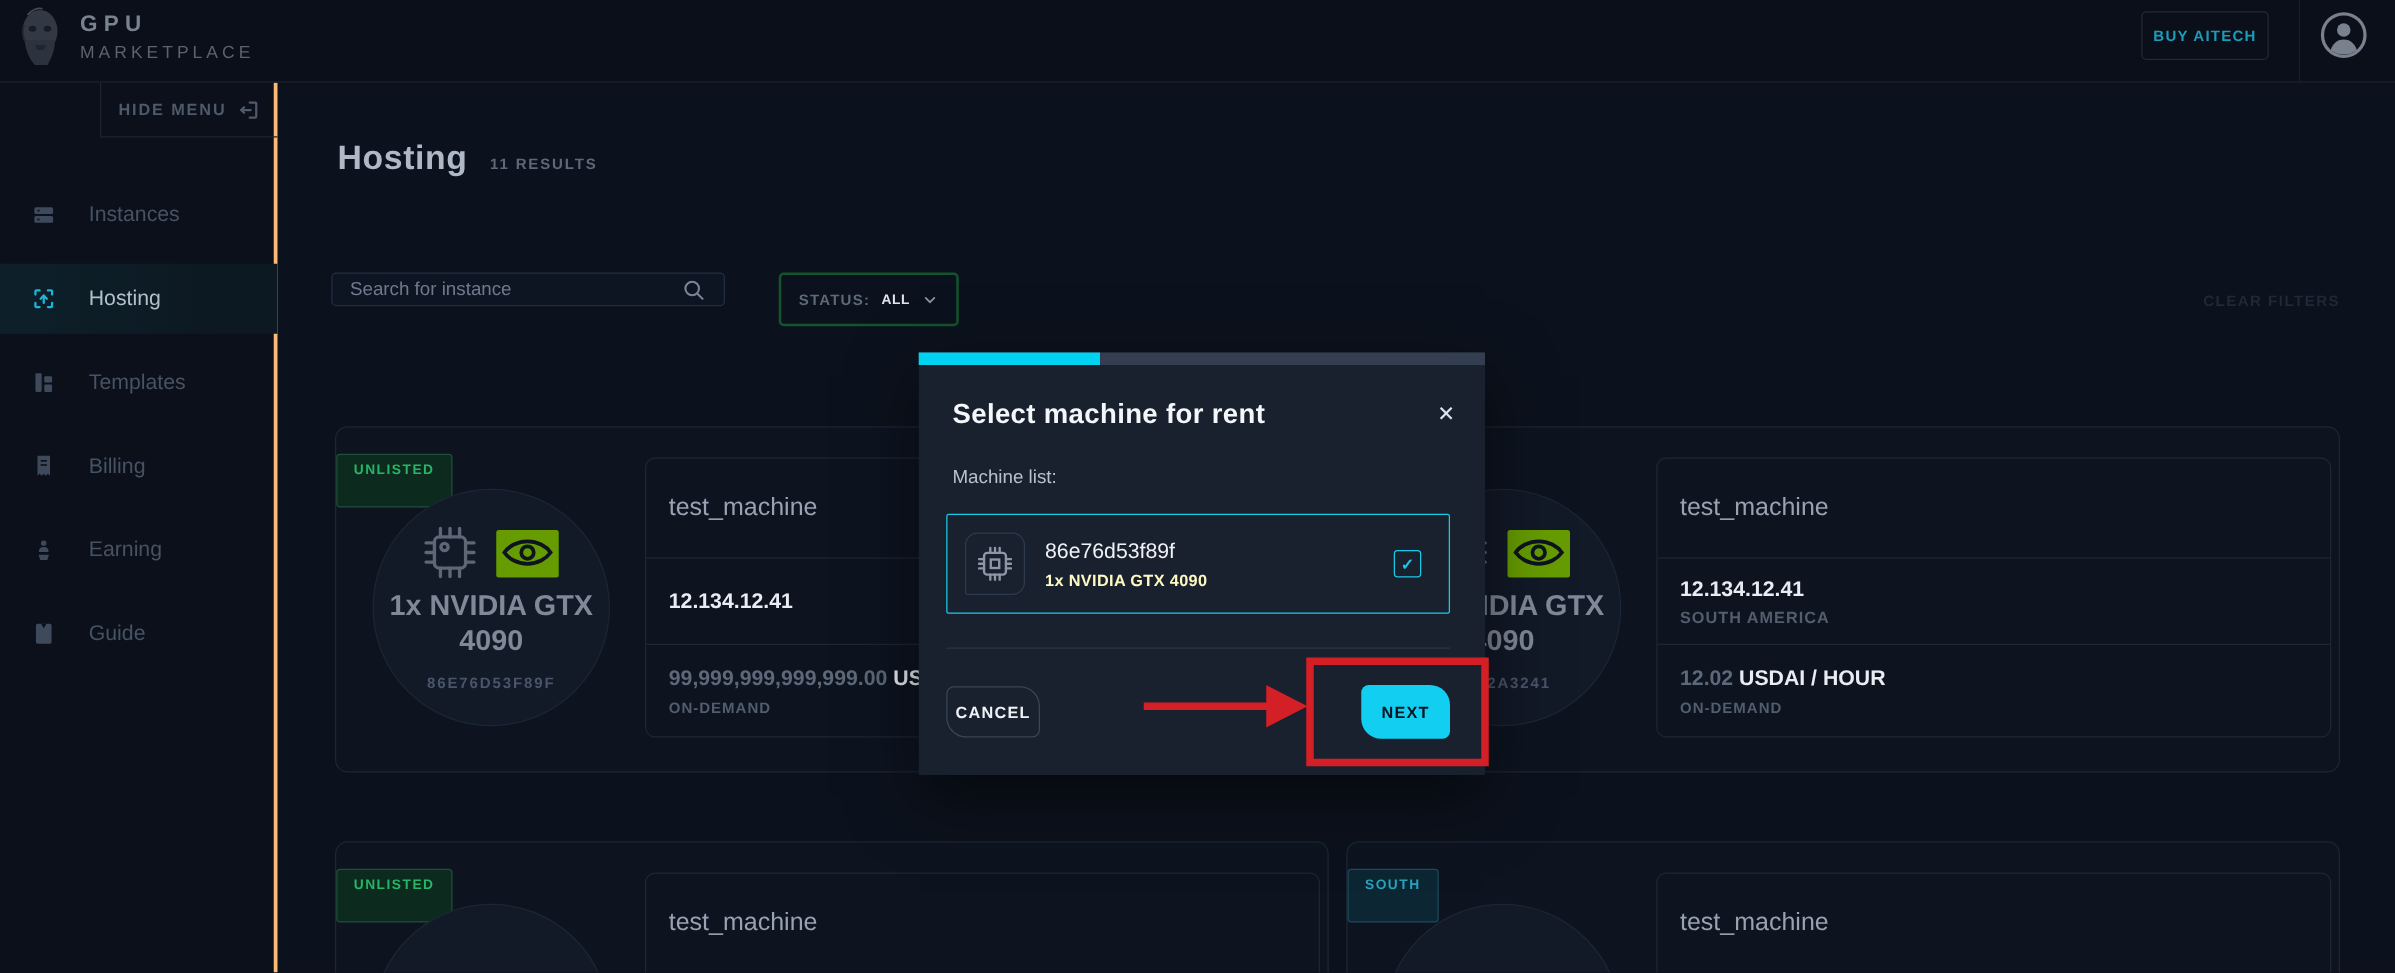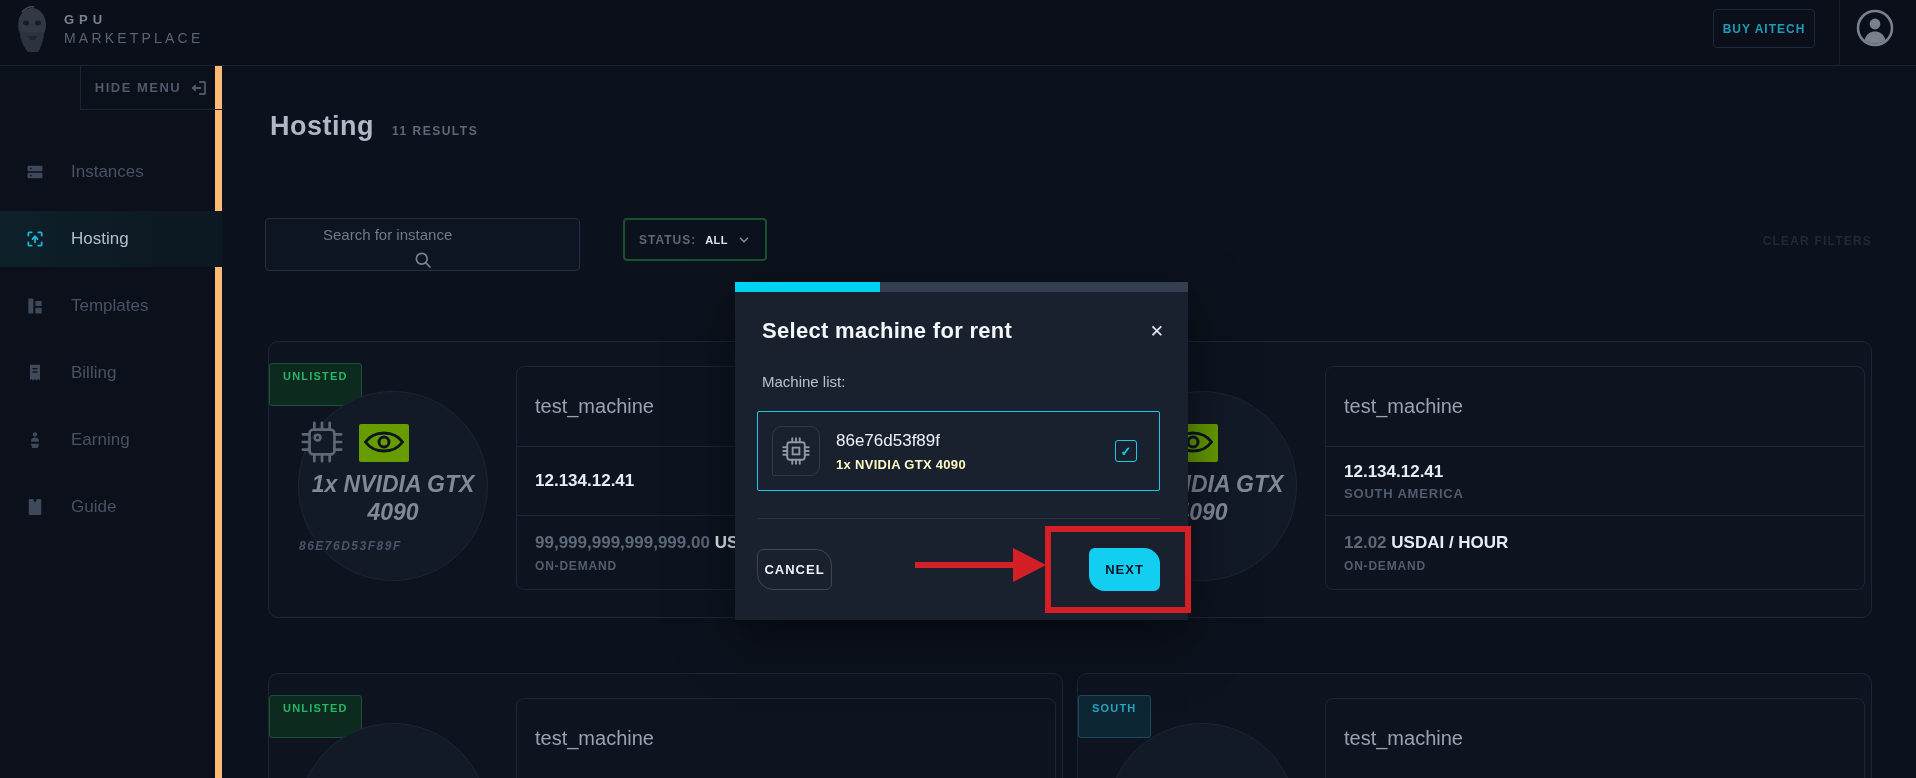--- a/index.html
+++ b/index.html
@@ -5,52 +5,52 @@
   * { margin:0; padding:0; box-sizing:border-box; }
   html,body { width:1916px; height:778px; overflow:hidden; background:#0c121d;
     font-family:"Liberation Sans", sans-serif; }
   .stage { position:relative; width:1916px; height:778px; background:#0c121d; }
 
   
   .navbar { position:absolute; left:0; top:0; width:1916px; height:66px;
     background:#0a0f19; border-bottom:1px solid #1a2330; z-index:30; }
   .logo-wrap { position:absolute; left:10px; top:4px; display:flex; align-items:center; gap:10px; }
   .logo-img { width:44px; height:50px; opacity:.85; }
-  .logo-text .l1 { font-size:13px; font-weight:bold; letter-spacing:5px; color:#79828f; }
+  .logo-text .l1 { font-size:18px; font-weight:bold; letter-spacing:5px; color:#79828f; }
   .logo-text .l2 { font-size:14px; letter-spacing:3.2px; color:#5a6370; margin-top:3px; }
   .buy-btn { position:absolute; right:101px; top:9px; width:102px; height:39px;
     border:1px solid #20293a; border-radius:4px; background:transparent;
     color:#1d9cba; font-size:12px; font-weight:bold; letter-spacing:1px;
     display:flex; align-items:center; justify-content:center; cursor:pointer; }
   .nav-divider { position:absolute; right:76px; top:0; width:1px; height:66px; background:#161e2b; }
   .avatar { position:absolute; right:22px; top:9px; width:38px; height:38px; }
 
   
   .sidebar { position:absolute; left:0; top:66px; width:222px; height:712px;
-    background:#0b101b; border-right:7px solid #fdba74; z-index:20; }
+    background:#0b101b; border-right:3px solid #fdba74; z-index:20; }
   .hide-menu { position:absolute; left:80px; top:-0px; width:142px; height:44px;
     border-left:1px solid #1b2431; border-bottom:1px solid #1b2431;
     display:flex; align-items:center; justify-content:center; gap:9px;
     color:#4e596b; font-size:13px; font-weight:bold; letter-spacing:1.5px; cursor:pointer; }
   .side-items { position:absolute; left:0; top:78px; width:222px; }
   .side-item { height:56px; margin-bottom:11px; display:flex; align-items:center; gap:26px;
     padding-left:25px; color:#475263; font-size:17px; cursor:pointer; }
   .side-item svg { flex:0 0 auto; }
   .side-item.active { background:linear-gradient(90deg,#0d2029 0%, #0c1822 85%); color:#b4bfcc; }
   .side-item.active .s-icon { color:#1db4d8; }
   .s-icon { color:#3e4a5c; }
 
   
   .main { position:absolute; left:222px; top:66px; width:1694px; height:712px; }
   .page-head { position:absolute; left:48px; top:45px; display:flex; align-items:baseline; gap:18px; }
   .page-title { font-size:27px; font-weight:bold; color:#aeb8c6; letter-spacing:.5px; }
   .page-results { font-size:12px; font-weight:bold; color:#5d6878; letter-spacing:1.5px; }
-  .search-box { position:absolute; left:43px; top:152px; width:315px; height:53px;
+  .search-box { position:absolute; left:43px; top:152px; width:315px; height:27px;
     background:#0d1522; border:1px solid #232e40; border-radius:4px;
-    display:flex; align-items:center; padding:0 14px;flex-direction:column; }
+    display:flex; align-items:center; padding:0 14px; }
   .search-box input { flex:1; background:transparent; border:none; outline:none;
     color:#aeb8c6; font-size:15px; font-family:inherit; }
   .search-box input::placeholder { color:#6f7a8c; }
   .status-box { position:absolute; left:401px; top:152px; width:144px; height:43px;
     border:2px solid #14532d; border-radius:4px; display:flex; align-items:center;
     justify-content:center; gap:9px; cursor:pointer; }
   .status-label { font-size:12px; font-weight:bold; color:#5d6878; letter-spacing:1px; }
   .status-value { font-size:11px; font-weight:bold; color:#dfe5ee; letter-spacing:.5px; }
   .clear-filters { position:absolute; right:44px; top:168px; font-size:12px; font-weight:bold;
     letter-spacing:1.2px; color:#1f2937; cursor:pointer; }
@@ -59,21 +59,21 @@
   .cards { position:absolute; left:268px; top:341px; width:1604px;
     display:grid; grid-template-columns:795px 795px; column-gap:14px; row-gap:55px; z-index:1; }
   .card { position:relative; height:277px; background:#0d1420; border:1px solid #1d2635;
     border-radius:10px; }
   .badge { position:absolute; left:0; top:-9px; padding:6px 13px 23px; border-radius:3px;
     font-size:11px; font-weight:bold; letter-spacing:1.2px;margin-top:30px; }
   .badge.unlisted { background:#0d2a1e; border:1px solid #1e4f38; color:#27b567; }
   .badge.listed   { background:#0c2733; border:1px solid #1d4a5c; color:#27a3bd; }
   .gpu-circle { position:absolute; left:29px; top:49px; width:190px; height:190px;
     border-radius:50%; background:#121927; border:1px solid #1c2635;
-    display:flex; flex-direction:column; justify-content:center;font-style:italic; }
+    display:flex; flex-direction:column; align-items:center; justify-content:center; }
   .gpu-icons { display:flex; align-items:center; gap:12px; margin-bottom:6px; }
   .gpu-name { font-size:23px; font-weight:bold; color:#7f8997; text-align:center; line-height:1.2; }
   .gpu-id { margin-top:12px; font-size:12px; font-weight:bold; color:#49556a; letter-spacing:1.5px; }
   .info-box { position:absolute; left:247px; top:24px; width:540px; height:224px;
     border:1px solid #1d2635; border-radius:8px; display:flex; flex-direction:column; }
   .info-row { padding:0 18px; display:flex; flex-direction:column; justify-content:center; }
   .info-row.name { height:80px; border-bottom:1px solid #1d2635; }
   .info-row.ip { height:69px; border-bottom:1px solid #1d2635; }
   .info-row.price { flex:1; }
   .machine-name { font-size:20px; color:#98a2b2; }

